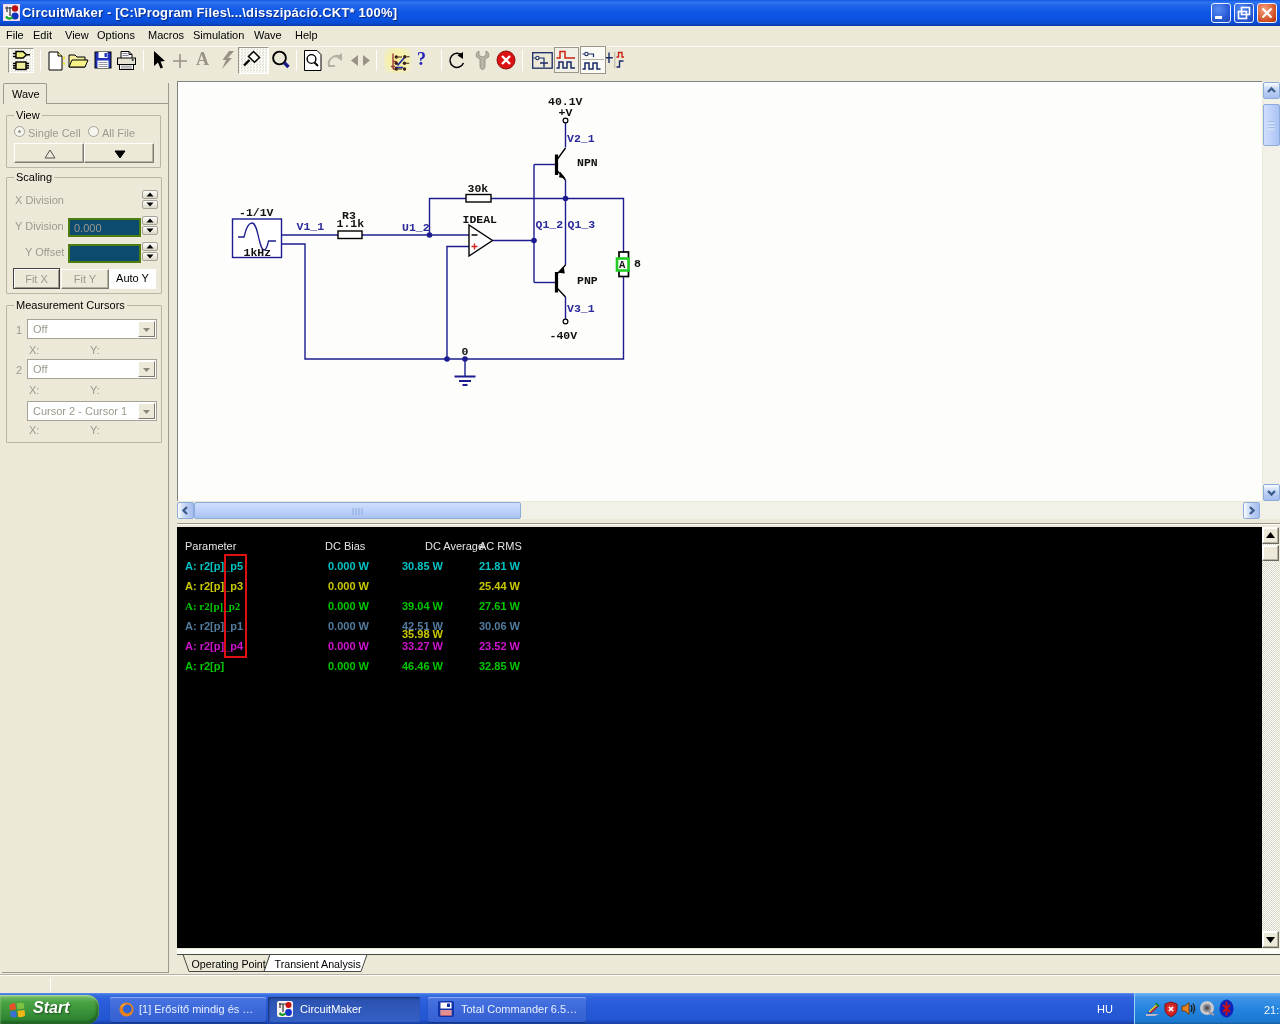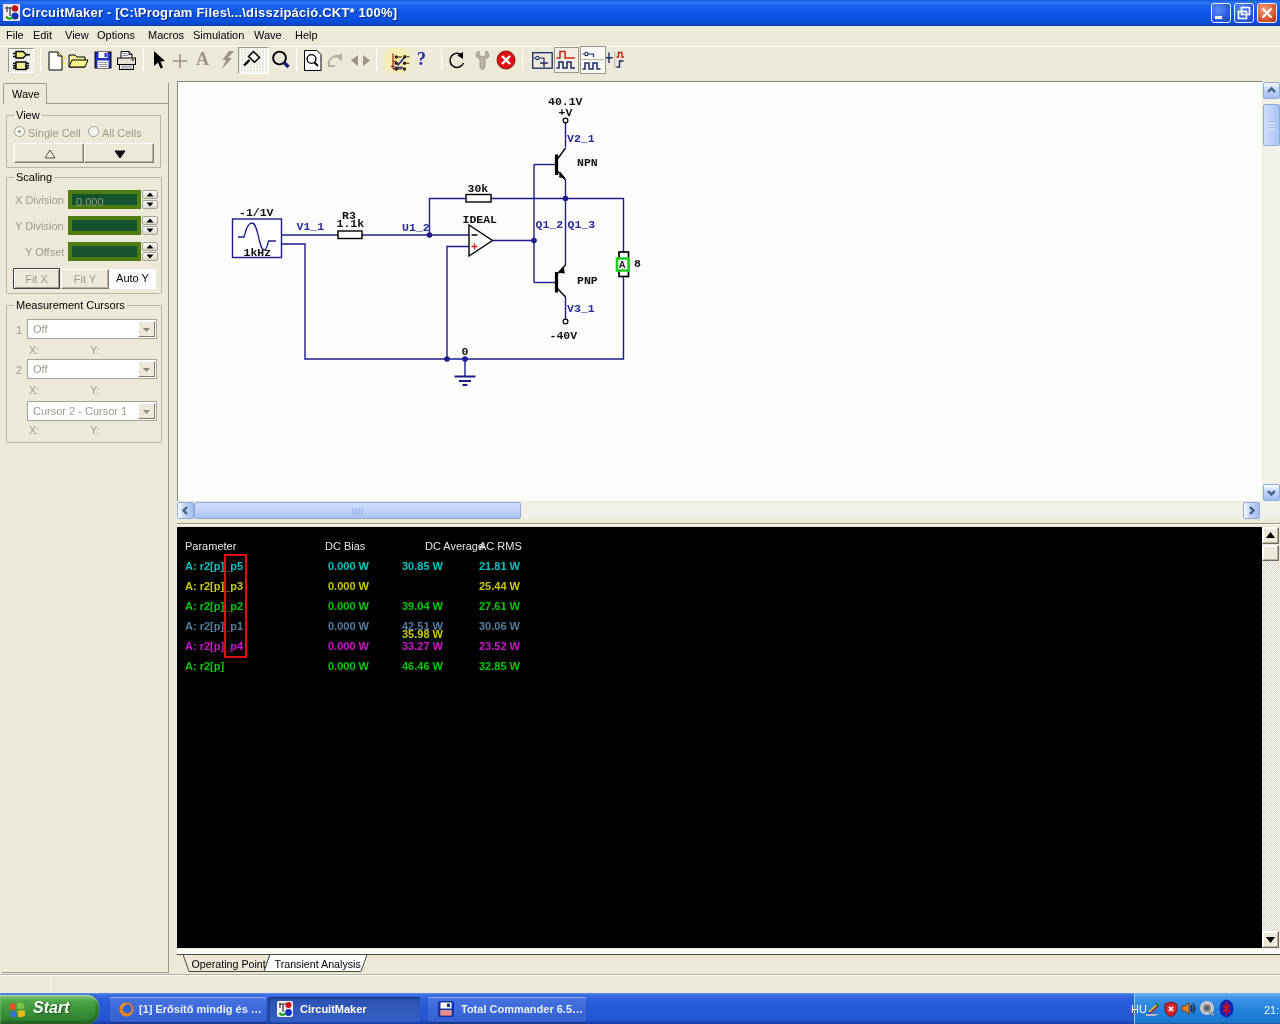--- a/index.html
+++ b/index.html
@@ -30,21 +30,21 @@
   #wavetab { left:3px; top:83px; width:44px; height:21px; background:#ece9d8;
     border:1px solid #9d9a8b; border-bottom:none; border-radius:2px 2px 0 0; font-size:11px;
     padding:4px 0 0 8px; }
   #tabline { left:47px; top:103px; width:122px; height:1px; background:#9d9a8b; }
   .group { position:absolute; border:1px solid #b9b6a6; border-radius:1px; }
   .glabel { position:absolute; top:-7px; left:7px; background:#ece9d8; font-size:11px; color:#000; padding:0 2px; }
   .gray { color:#9c9a8c; }
   .radio { position:absolute; width:11px; height:11px; border-radius:50%; border:1px solid #a5a295; background:#f6f5ef; }
   .rdot { position:absolute; left:3px; top:3px; width:3px; height:3px; border-radius:50%; background:#9c9a8c; }
   .btn3d { position:absolute; background:#ece9d8; border:1px solid #888; border-color:#fff #7f7c6f #7f7c6f #fff; box-shadow:inset -1px -1px 0 #b5b2a3; font-size:11px; text-align:center; }
-  .tbox { position:absolute; background:#14532d; border:4px solid #4d7c0f; font-size:11px; color:#9c9a8c; padding:2px 0 0 4px; }
+  .tbox { position:absolute; background:#0c4a6e; border:2px solid #4d7c0f; font-size:11px; color:#9c9a8c; padding:2px 0 0 4px;margin-top:28px; }
   .spin { position:absolute; width:16px; height:19px; }
   .spin div { position:absolute; left:0; width:16px; height:9px; background:linear-gradient(#fdfdfb,#dcd8c8); border:1px solid #a5a298; border-radius:2px; overflow:hidden; }
   .spin div.sd { top:10px; }
   .spin svg { position:absolute; left:0; top:0; }
   .combo { position:absolute; height:20px; background:#fff; border:1px solid #a5a298; }
   .combo .ctext { position:absolute; left:5px; top:3px; font-size:11px; color:#9c9a8c; white-space:nowrap; }
   .combo .cbtn { position:absolute; right:1px; top:1px; width:17px; height:16px; background:#ece9d8;
     border:1px solid #fff; border-right-color:#7f7c6f; border-bottom-color:#7f7c6f; }
 
   
@@ -80,28 +80,28 @@
   #statusbar { left:0; top:974px; width:1280px; height:19px; background:#ece9d8; border-top:1px solid #b5b2a3; box-shadow:inset 0 1px 0 #fdfcf7; }
 
   
   #taskbar { left:0; top:993px; width:1280px; height:31px;
     background:linear-gradient(180deg,#6090ec 0%,#3a6ee2 6%,#2c60dc 20%,#2559d6 55%,#2356d2 86%,#1c47b4 95%,#16409c 100%); }
   #startbtn { left:0; top:995px; width:99px; height:29px; border-radius:0 12px 12px 0;
     background:linear-gradient(180deg,#7cc072 0%,#4aa343 25%,#3b943a 55%,#2e8331 85%,#256f2a 100%);
     box-shadow:inset 0 1px 2px #b8e0a8, inset -2px -2px 3px #1d5c20; }
   #starttext { left:33px; top:4px; color:#fff; font-size:16px; font-weight:bold; font-style:italic;
     text-shadow:1px 1px 2px #1a4d1a; }
-  .taskbtn { position:absolute; top:997px; height:25px; border-radius:2px; font-size:11px; color:#fff;font-weight:bold; }
+  .taskbtn { position:absolute; top:997px; height:25px; border-radius:2px; font-size:11px; color:#fff; }
   .tb-normal { background:linear-gradient(180deg,#5f8bea 0%,#4673e0 8%,#3a66d8 60%,#3560d2 100%); box-shadow:inset 0 1px 0 #87a9f0, 0 1px 1px #16357e; }
   .tb-press  { background:linear-gradient(180deg,#2a50ae 0%,#2f57b8 40%,#3560c4 100%); box-shadow:inset 1px 1px 2px #16306e; }
   #tray { left:1134px; top:993px; width:146px; height:31px;
     background:linear-gradient(180deg,#6fb4f2 0%,#3e94e8 15%,#2383de 55%,#1b77d0 92%,#155f9e 100%);
     border-left:1px solid #9fd0f8; }
   #clock { left:1239px; top:1004px; color:#eef6ff; font-size:11px;margin-left:25px; }
-  #hu { left:1097px; top:1003px; color:#fff; font-size:11px;margin-left:34px; }
+  #hu { left:1097px; top:1003px; color:#fff; font-size:11px; }
 </style>
 </head>
 <body>
 
 <div id="titlebar" class="abs"></div>
 <div id="appicon" class="abs" style="left:3px; top:4px; width:17px; height:17px;">
   <svg width="17" height="17">
       <rect x="0" y="0" width="17" height="17" fill="#f4dce8"></rect>
       <rect x="1.5" y="1.5" width="14" height="14" fill="#faf4f8"></rect>
       <path d="M2,4 L11,4 M4,2.5 L4,8 M7,3 L7,12" stroke="#333" stroke-width="1.2" fill="none"></path>
@@ -292,21 +292,21 @@
 <div id="wavetab" class="abs">Wave</div>
 <div id="tabline" class="abs"></div>
 
 <div class="group" style="left:6px; top:115px; width:155px; height:53px;">
   <div class="glabel">View</div>
   <div class="radio" style="left:7px; top:10px;">
       <div class="rdot"></div>
     </div>
   <div class="gray" style="position:absolute; left:21px; top:11px; font-size:11px;">Single Cell</div>
   <div class="radio" style="left:81px; top:10px;"></div>
-  <div class="gray" style="position:absolute; left:95px; top:11px; font-size:11px;">All Cells</div>
+  <div class="gray" style="position:absolute; left:95px; top:11px; font-size:11px;">All File</div>
   <div class="btn3d" style="left:7px; top:27px; width:70px; height:20px;">
     <svg width="70" height="20">
         <path d="M35,6 L40,14 L30,14 Z" fill="none" stroke="#555" stroke-width="1"></path>
       </svg>
   </div>
   <div class="btn3d" style="left:77px; top:27px; width:70px; height:20px;">
     <svg width="70" height="20">
         <path d="M35,14 L40,7 L30,7 Z" fill="#000" stroke="#000"></path>
       </svg>
   </div>
@@ -527,21 +527,21 @@
   <div class="trow" style="left:8px; top:33px; color:#00c3c3;">A: r2[p]_p5</div>
   <div class="trow" style="left:151px; top:33px; color:#00c3c3;">0.000 W</div>
   <div class="trow" style="left:225px; top:33px; color:#00c3c3;">30.85 W</div>
   <div class="trow" style="left:302px; top:33px; color:#00c3c3;">21.81 W</div>
 
   <div class="trow" style="left:8px; top:53px; color:#c9c900;">A: r2[p]_p3</div>
   <div class="trow" style="left:151px; top:53px; color:#c9c900;">0.000 W</div>
   <div class="trow" style="left:225px; top:53px; color:#c9c900;margin-top:48px;">35.98 W</div>
   <div class="trow" style="left:302px; top:53px; color:#c9c900;">25.44 W</div>
 
-  <div class="trow" style="left:8px; top:73px; color:#00c800;">A: r2[p]_p2</div>
+  <div class="trow" style="left:8px; top:73px; color:#00c800;font-family:Liberation Serif, serif;">A: r2[p]_p2</div>
   <div class="trow" style="left:151px; top:73px; color:#00c800;">0.000 W</div>
   <div class="trow" style="left:225px; top:73px; color:#00c800;">39.04 W</div>
   <div class="trow" style="left:302px; top:73px; color:#00c800;">27.61 W</div>
 
   <div class="trow" style="left:8px; top:93px; color:#527c9e;">A: r2[p]_p1</div>
   <div class="trow" style="left:151px; top:93px; color:#527c9e;">0.000 W</div>
   <div class="trow" style="left:225px; top:93px; color:#527c9e;">42.51 W</div>
   <div class="trow" style="left:302px; top:93px; color:#527c9e;">30.06 W</div>
 
   <div class="trow" style="left:8px; top:113px; color:#cf12cf;">A: r2[p]_p4</div>

